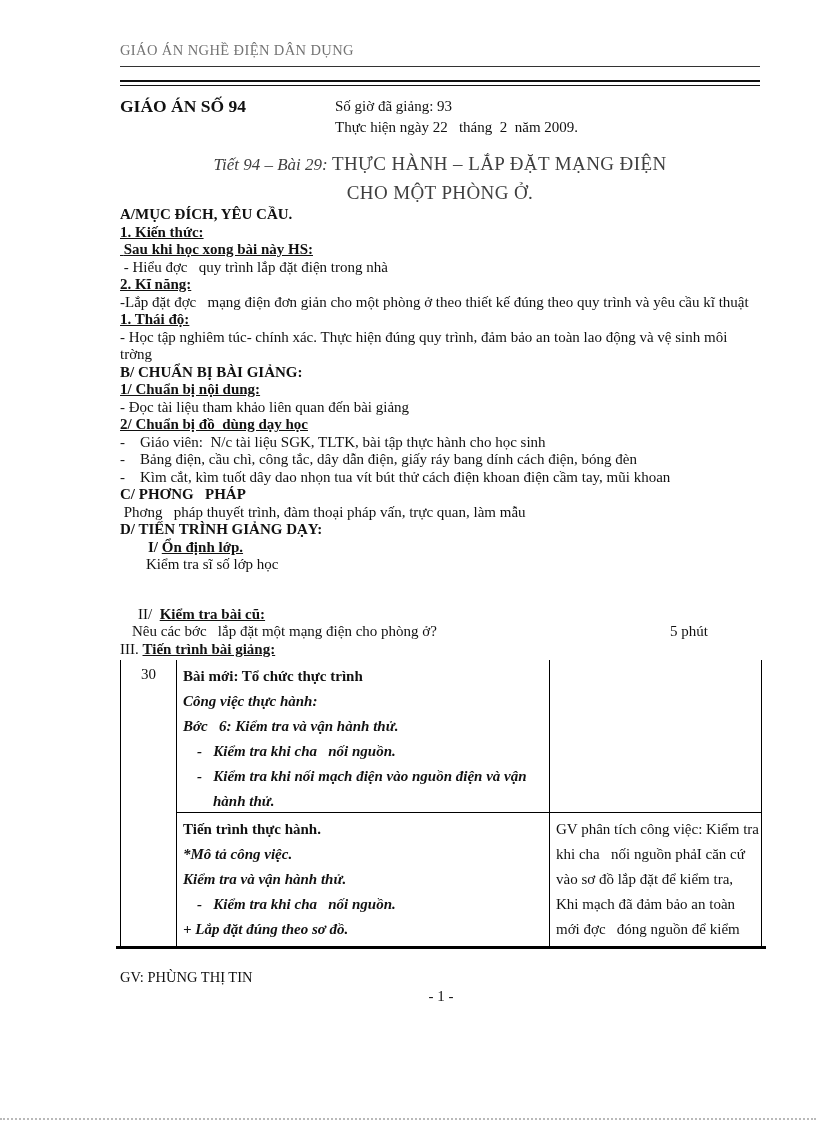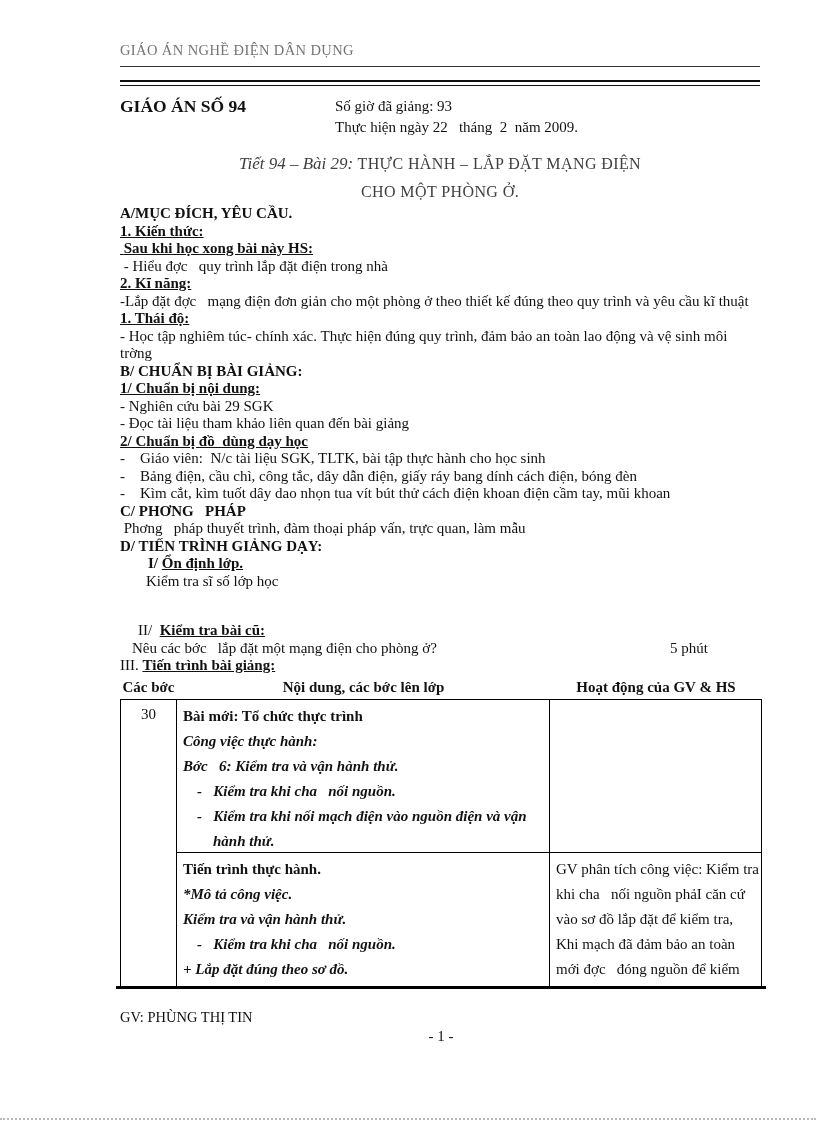--- a/index.html
+++ b/index.html
@@ -24,21 +24,21 @@
     padding-bottom:7px; border-bottom:1.5px solid #333;
   }
   .rule-double { margin-top:13px; height:3px; border-top:2.5px solid #111; border-bottom:1px solid #111; }
 
   .lesson-head { display:flex; margin-top:10px; }
   .lesson-no { font-weight:bold; font-size:17.5px; width:215px; flex:none; }
   .lesson-meta div { line-height:21px; white-space:pre-wrap; }
 
   .title-block { text-align:center; margin-top:12px; color:#3f3f3f; line-height:27px; }
   .title-prefix { font-style:italic; font-size:17px; }
-  .title-main { font-size:16px; letter-spacing:0.4px;text-align:center; }
+  .title-main { font-size:19px; letter-spacing:0.4px;text-align:center; }
 
   .hang { padding-left:30px; text-indent:-30px; }
   .ind-a { margin-left:28px; }
   .ind-b { margin-left:26px; }
   .ind-c { margin-left:18px;margin-top:32px; }
   .ind-d { margin-left:12px;gap:8px; }
   .q-line { display:flex; }
   .q-time { margin-left:auto; margin-right:52px; }
 
   
@@ -84,41 +84,35 @@
   <p class="b">A/MỤC ĐÍCH, YÊU CẦU.</p>
   <p class="b u">1. Kiến thức:</p>
   <p class="b u"> Sau khi học xong bài này HS:</p>
   <p> - Hiểu đợc   quy trình lắp đặt điện trong nhà</p>
   <p class="b u">2. Kĩ năng:</p>
   <p>-Lắp đặt đợc   mạng điện đơn giản cho một phòng ở theo thiết kế đúng theo quy trình và yêu cầu kĩ thuật</p>
   <p class="b u">1. Thái độ:</p>
   <p>- Học tập nghiêm túc- chính xác. Thực hiện đúng quy trình, đảm bảo an toàn lao động và vệ sinh môi trờng</p>
   <p class="b">B/ CHUẨN BỊ BÀI GIẢNG:</p>
   <p class="b u">1/ Chuẩn bị nội dung:</p>
-  <p>- Nghiên cứu bài 29 SGK</p>
   <p>- Đọc tài liệu tham khảo liên quan đến bài giảng</p>
   <p class="b u">2/ Chuẩn bị đồ  dùng dạy học</p>
   <p class="hang">-    Giáo viên:  N/c tài liệu SGK, TLTK, bài tập thực hành cho học sinh</p>
   <p class="hang">-    Bảng điện, cầu chì, công tắc, dây dẫn điện, giấy ráy bang dính cách điện, bóng đèn</p>
   <p class="hang">-    Kìm cắt, kìm tuốt dây dao nhọn tua vít bút thử cách điện khoan điện cầm tay, mũi khoan</p>
   <p class="b">C/ PHƠNG   PHÁP</p>
   <p> Phơng   pháp thuyết trình, đàm thoại pháp vấn, trực quan, làm mẫu</p>
   <p class="b">D/ TIẾN TRÌNH GIẢNG DẠY:</p>
   <p class="ind-a"><span class="b">I/ </span><span class="b u">Ổn định lớp.</span></p>
   <p class="ind-b">Kiểm tra sĩ số lớp học</p>
   <p class="ind-c"><span>II/  </span><span class="b u">Kiểm tra bài cũ:</span></p>
   <p class="q-line ind-d"><span>Nêu các bớc   lắp đặt một mạng điện cho phòng ở?</span><span class="q-time">5 phút</span></p>
   <p><span>III. </span><span class="b u">Tiến trình bài giảng:</span></p>
 
   <div class="tbl">
-    <div class="tbl-head">
-      <div class="th th1">Các bớc</div>
-      <div class="th">Nội dung, các bớc   lên lớp</div>
-      <div class="th">Hoạt động của GV &amp; HS</div>
-    </div>
     <div class="tbl-body">
       <div class="c c1"><span>30</span></div>
       <div class="c c2">
         <p class="b">Bài mới: Tổ chức thực trình</p>
         <p class="b i">Công việc thực hành:</p>
         <p class="b i">Bớc   6: Kiểm tra và vận hành thử.</p>
         <p class="b i titem">-   Kiểm tra khi cha   nối nguồn.</p>
         <p class="b i titem">-   Kiểm tra khi nối mạch điện vào nguồn điện và vận hành thử.</p>
       </div>
       <div class="c c3"></div>

